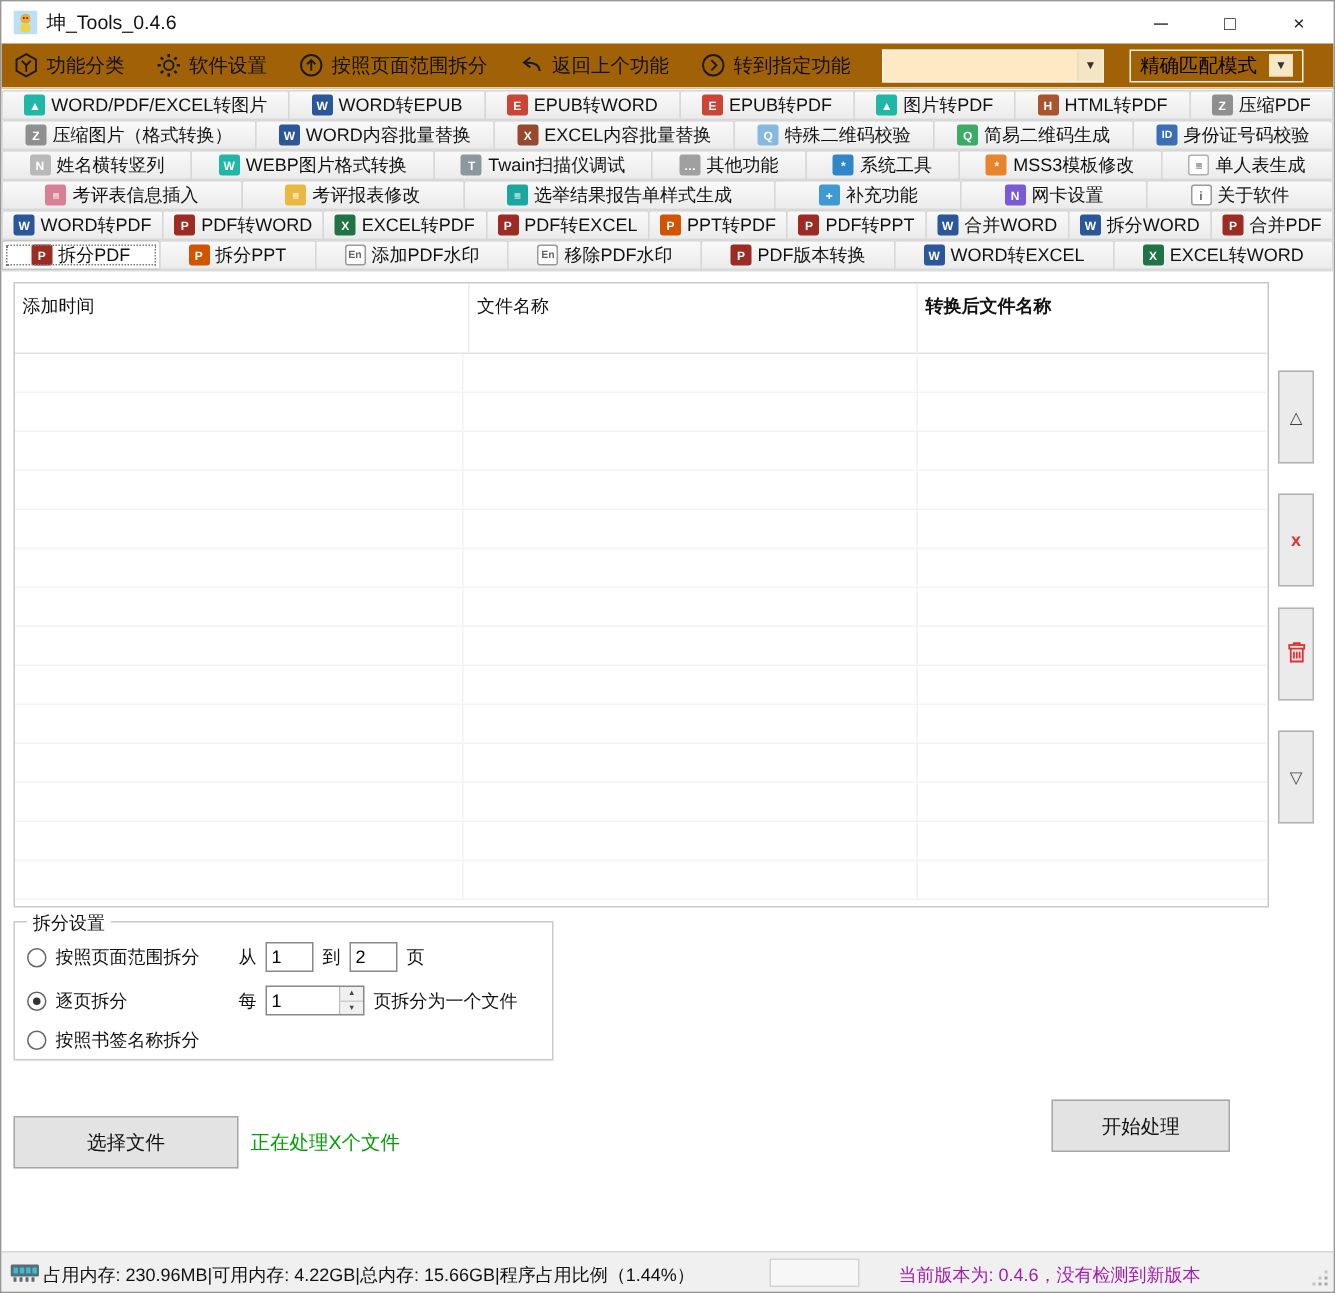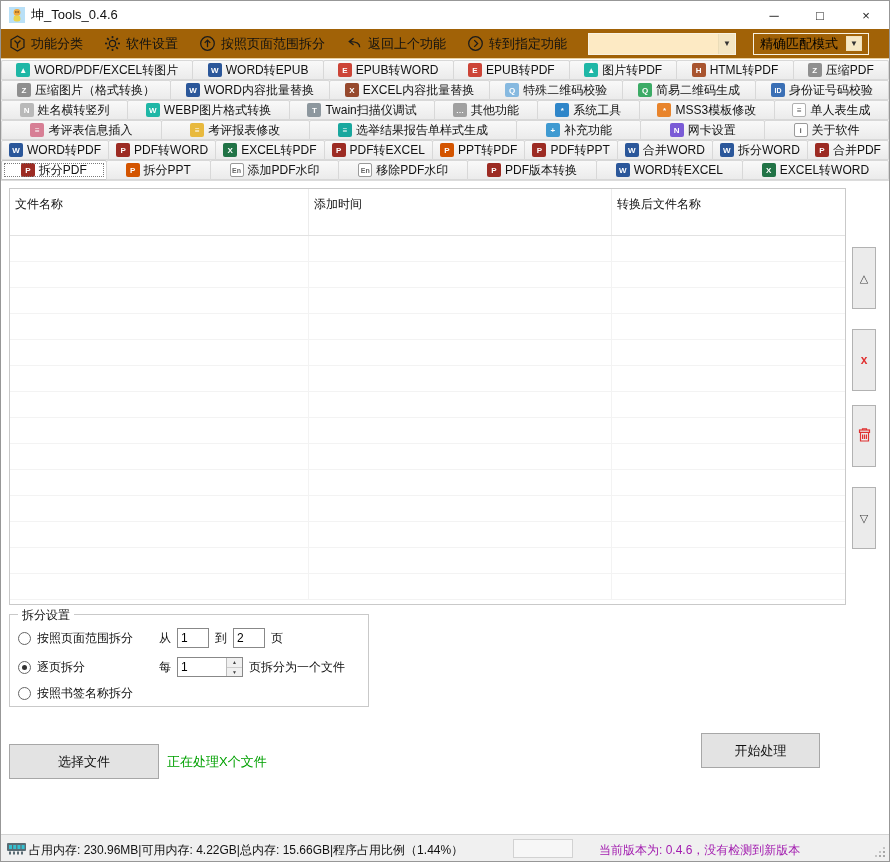--- a/index.html
+++ b/index.html
@@ -348,23 +348,23 @@
           <span>EXCEL转WORD</span>
         </div>
       </div>
     </div>
 
   <div class="panel">
 
     
     <div class="ftable">
       <div class="thead">
+          <div class="th" style="width: 303px;">添加时间</div>
           <div class="th" style="width: 299px;">文件名称</div>
-          <div class="th" style="width: 303px;">添加时间</div>
-          <div class="th" style="flex: 1 1 0%;">转换后文件名称</div>
+          <div class="th" style="flex: 1 1 0%; font-weight: bold;">转换后文件名称</div>
         </div>
       <div class="tbody">
           <div class="tr">
             <div class="td" style="width: 299px;"></div>
             <div class="td" style="width: 303px;"></div>
             <div class="td" style="flex: 1 1 0%;"></div>
           </div>
           <div class="tr">
             <div class="td" style="width: 299px;"></div>
             <div class="td" style="width: 303px;"></div>

